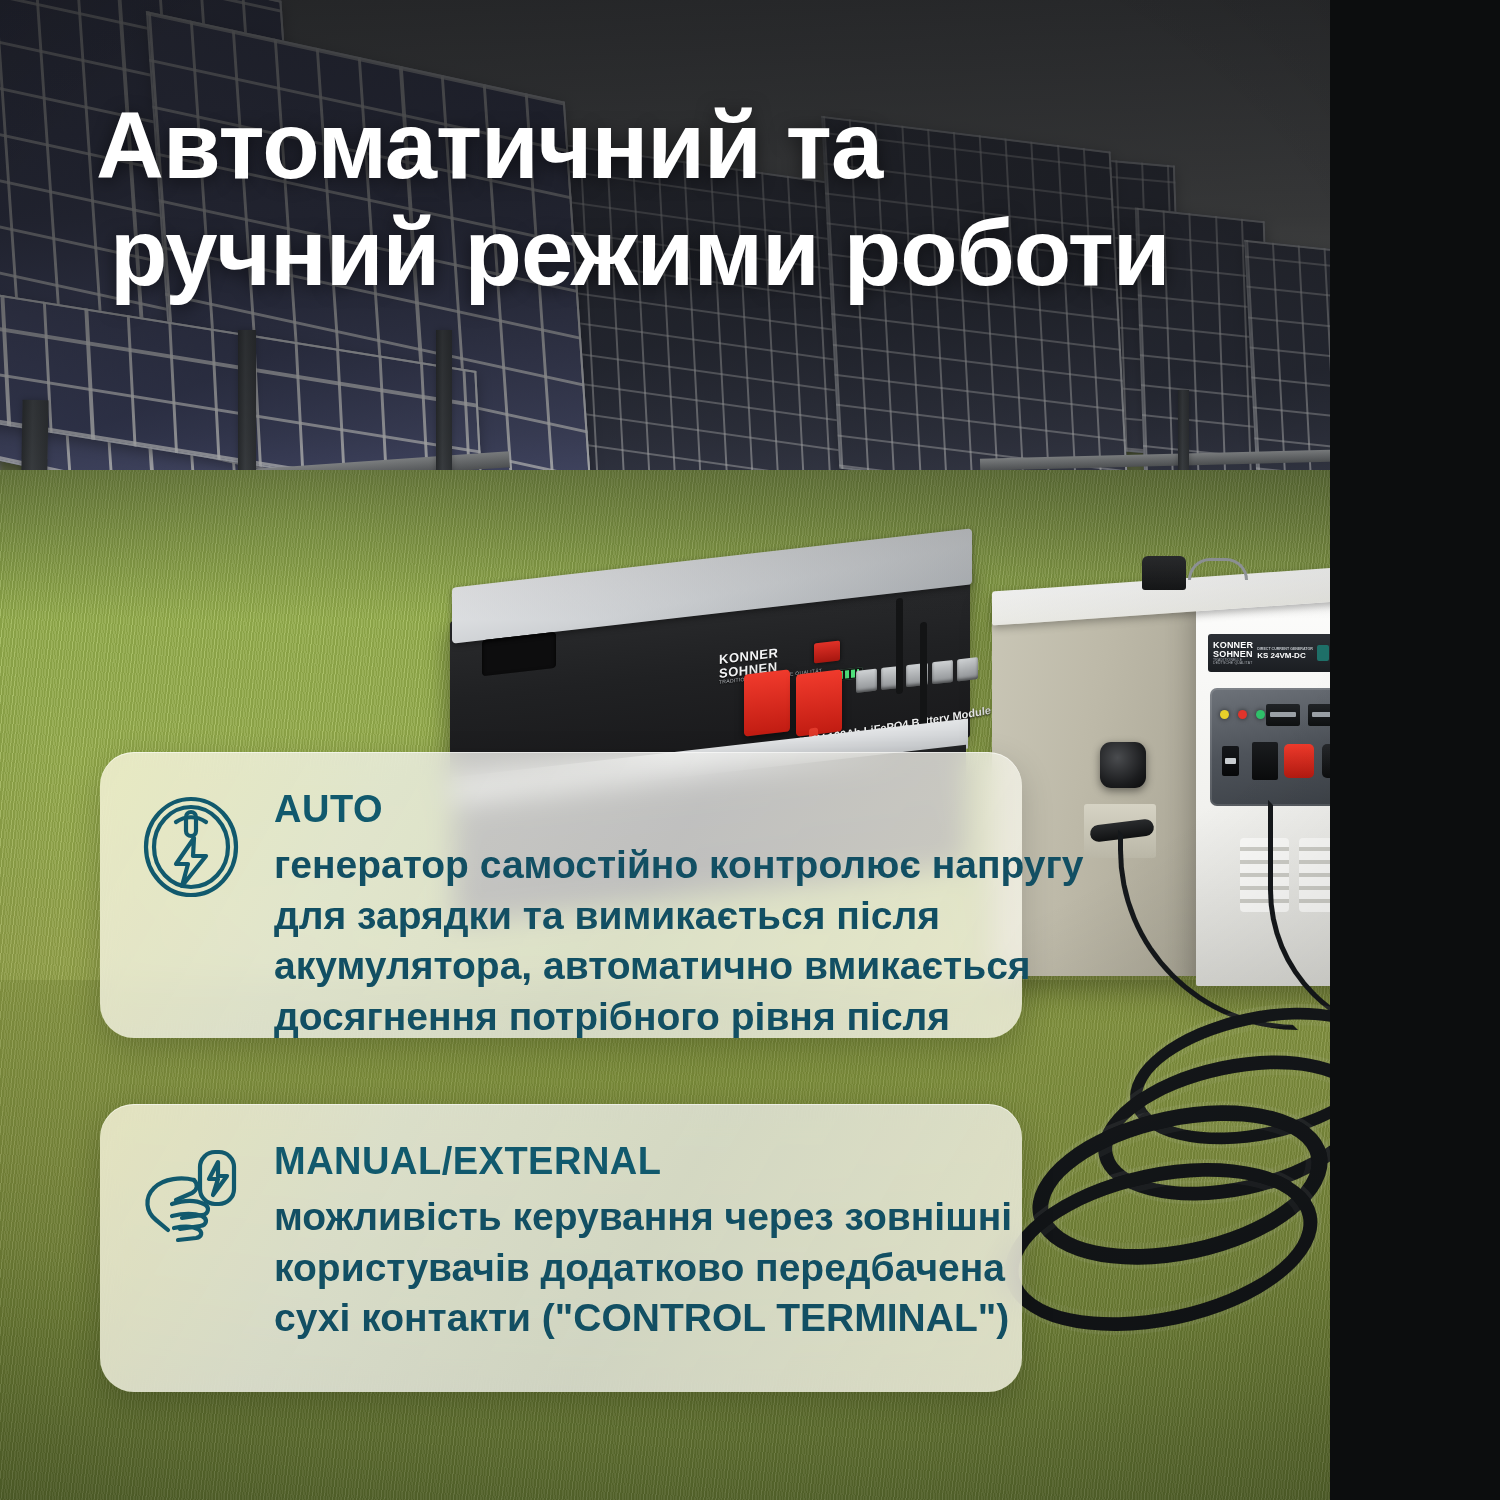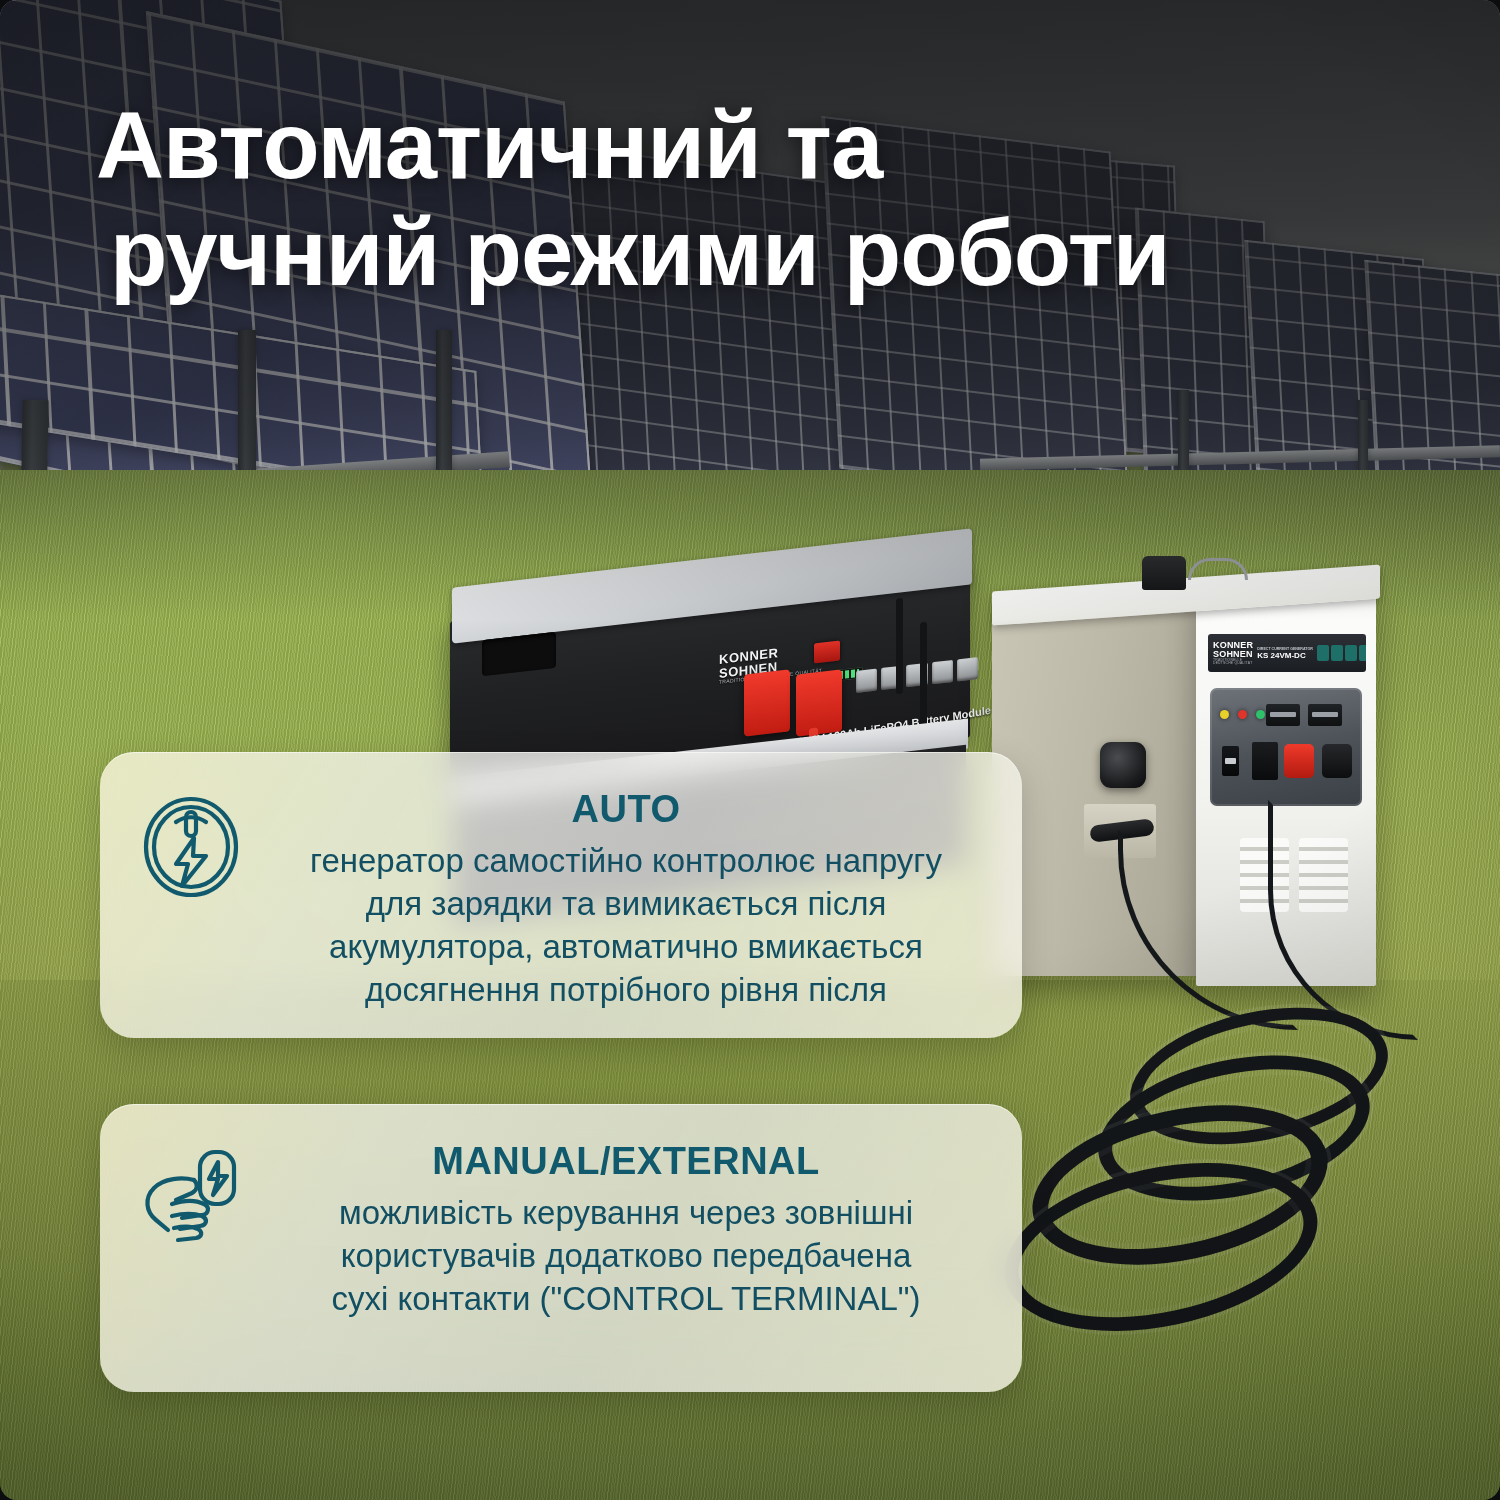--- a/index.html
+++ b/index.html
@@ -8,25 +8,24 @@
   html, body {
     width: 1500px;
     height: 1500px;
     overflow: hidden;
     background: #0c0d0e;
     font-family: "Liberation Sans", sans-serif;
   }
 
   .stage {
     position: relative;
-    width: 1500px;
+    width: 1330px;
     height: 1500px;
     overflow: hidden;
     isolation: isolate;
-    border-radius: 17px;
   }
 
   
   .photo { position: absolute; inset: 0; overflow: hidden; }
 
   
   .sky {
     position: absolute; left: 0; top: 0; width: 1500px; height: 560px;
     background:
       linear-gradient(170deg, #6c6e70 0%, #7d7f80 28%, #8e8f8d 55%, #9a9a93 100%);
@@ -359,35 +358,35 @@
   }
   .card.auto   { top: 752px; height: 286px; }
   .card.manual { top: 1104px; height: 288px; }
 
   .card-icon {
     flex: 0 0 auto;
     width: 106px; height: 106px;
     display: flex; align-items: center; justify-content: center;
     margin-top: 4px;
   }
-  .card-body { flex: 1 1 auto; min-width: 0; text-align: center; }
+  .card-body { flex: 1 1 auto; min-width: 0; }
 
   .card-title {
     color: #11596d;
     font-size: 38px;
     font-weight: 700;
     letter-spacing: .5px;
     line-height: 1;
     margin-bottom: 12px;
   }
   .card-text {
     color: #124f63;
-    font-size: 33px;
+    font-size: 39px;
     line-height: 1.30;
-    font-weight: 400;
+    font-weight: 700;
   }
   .card-text span { display: block; white-space: nowrap; }
 </style>
 </head>
 <body>
 
 <div class="stage">
 
   <div class="photo">
     <div class="sky"></div>

